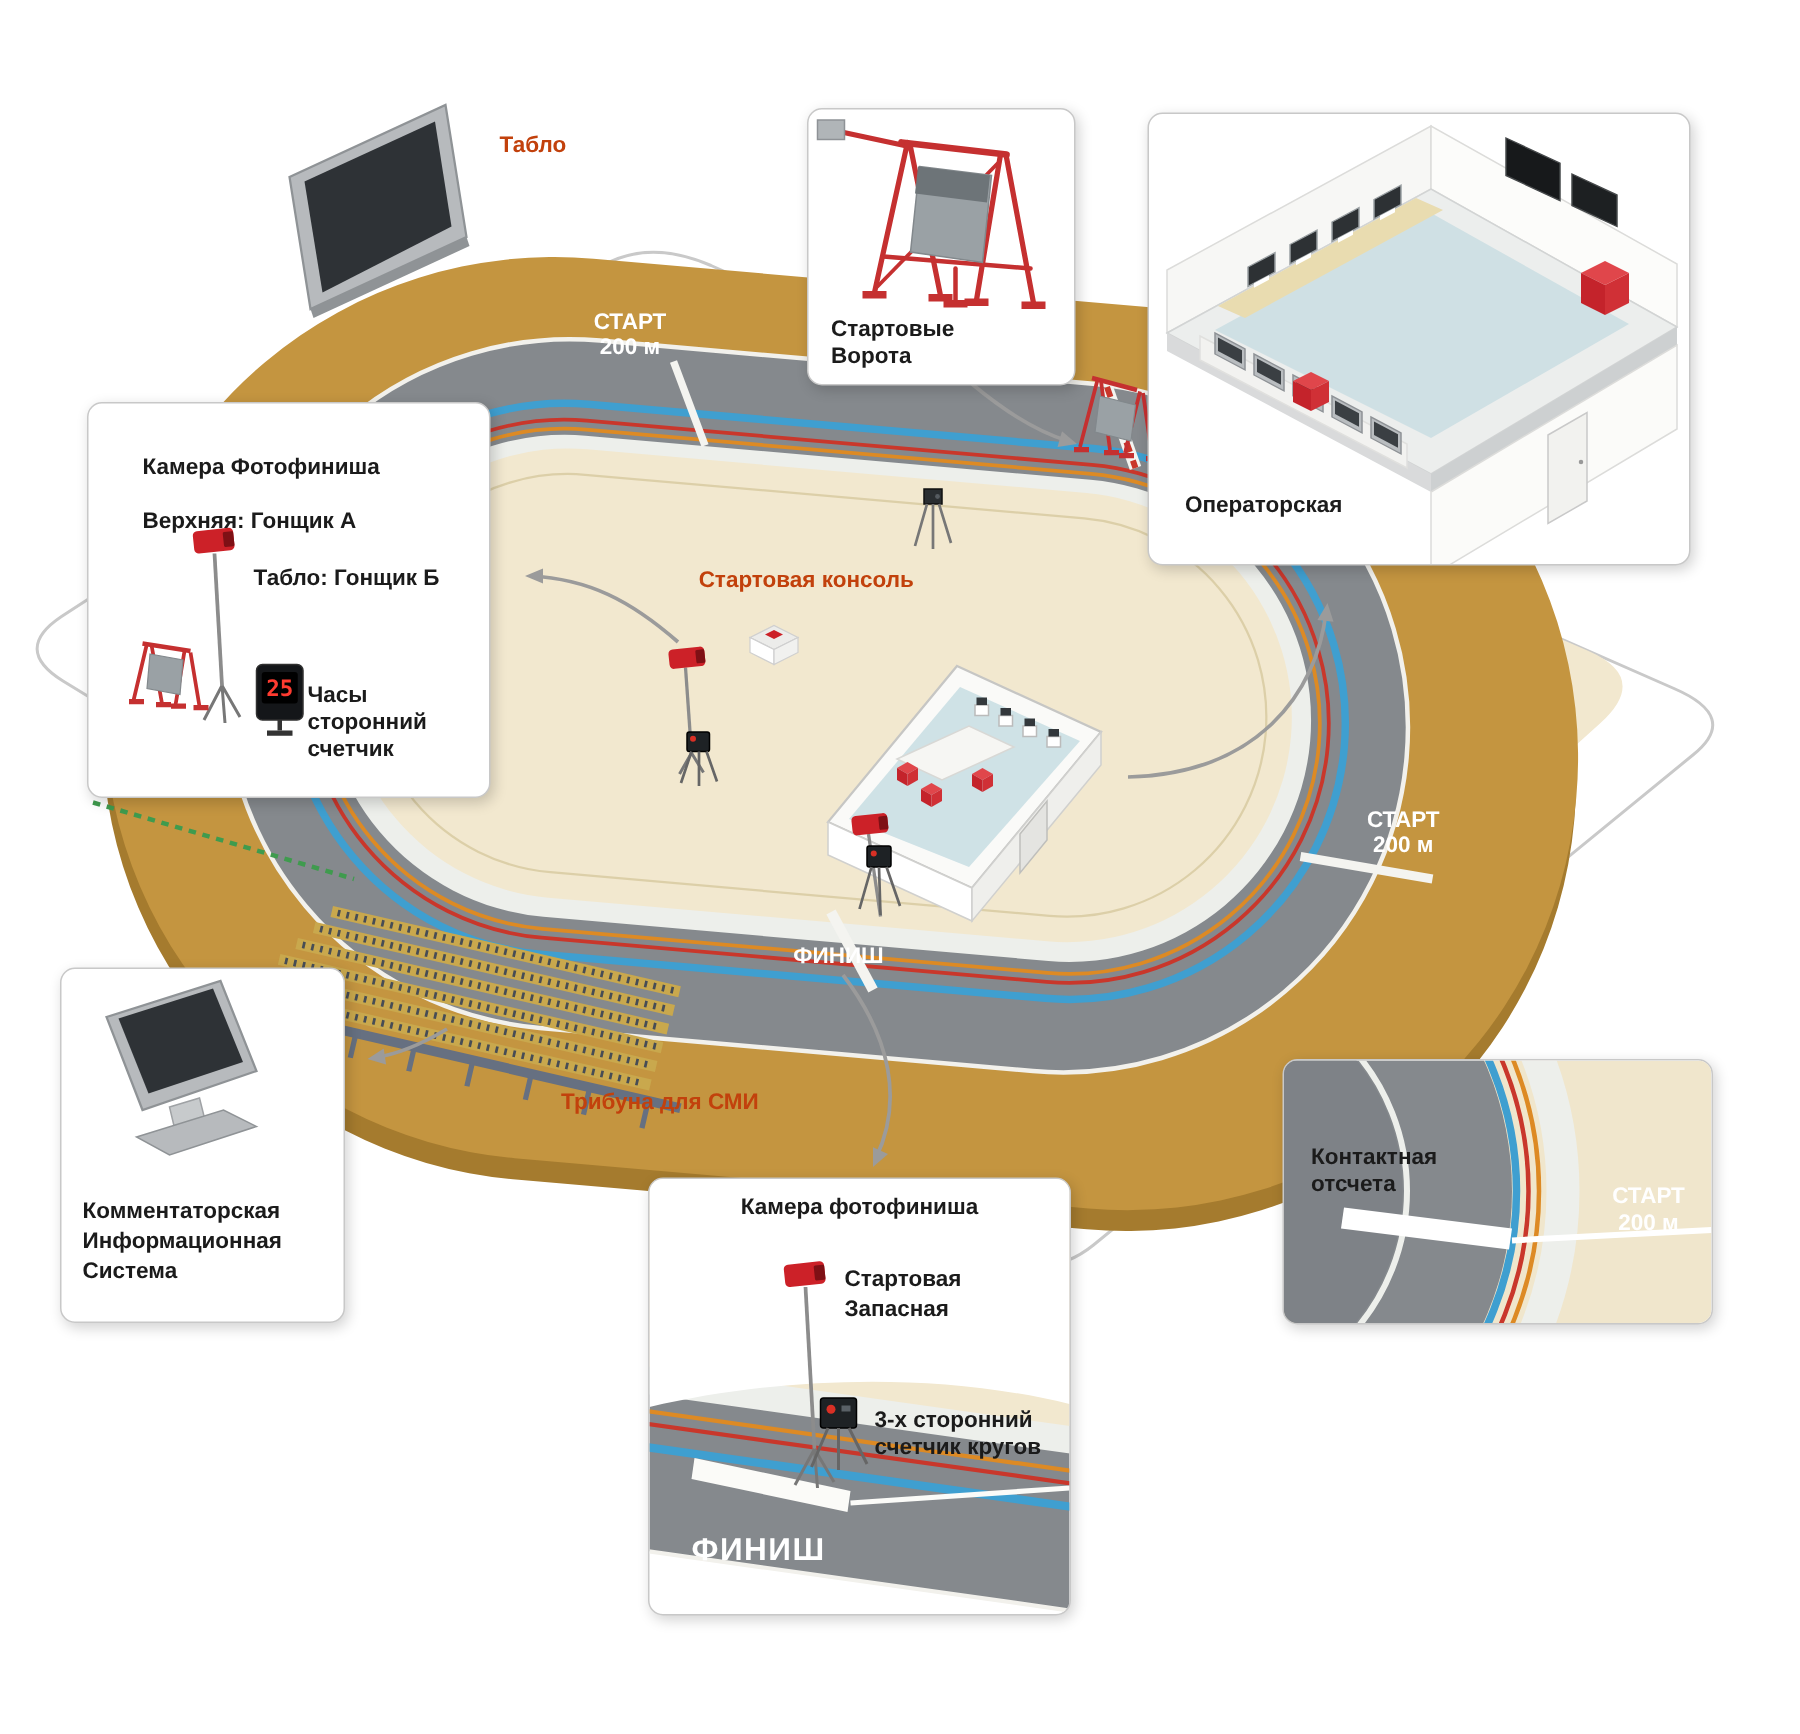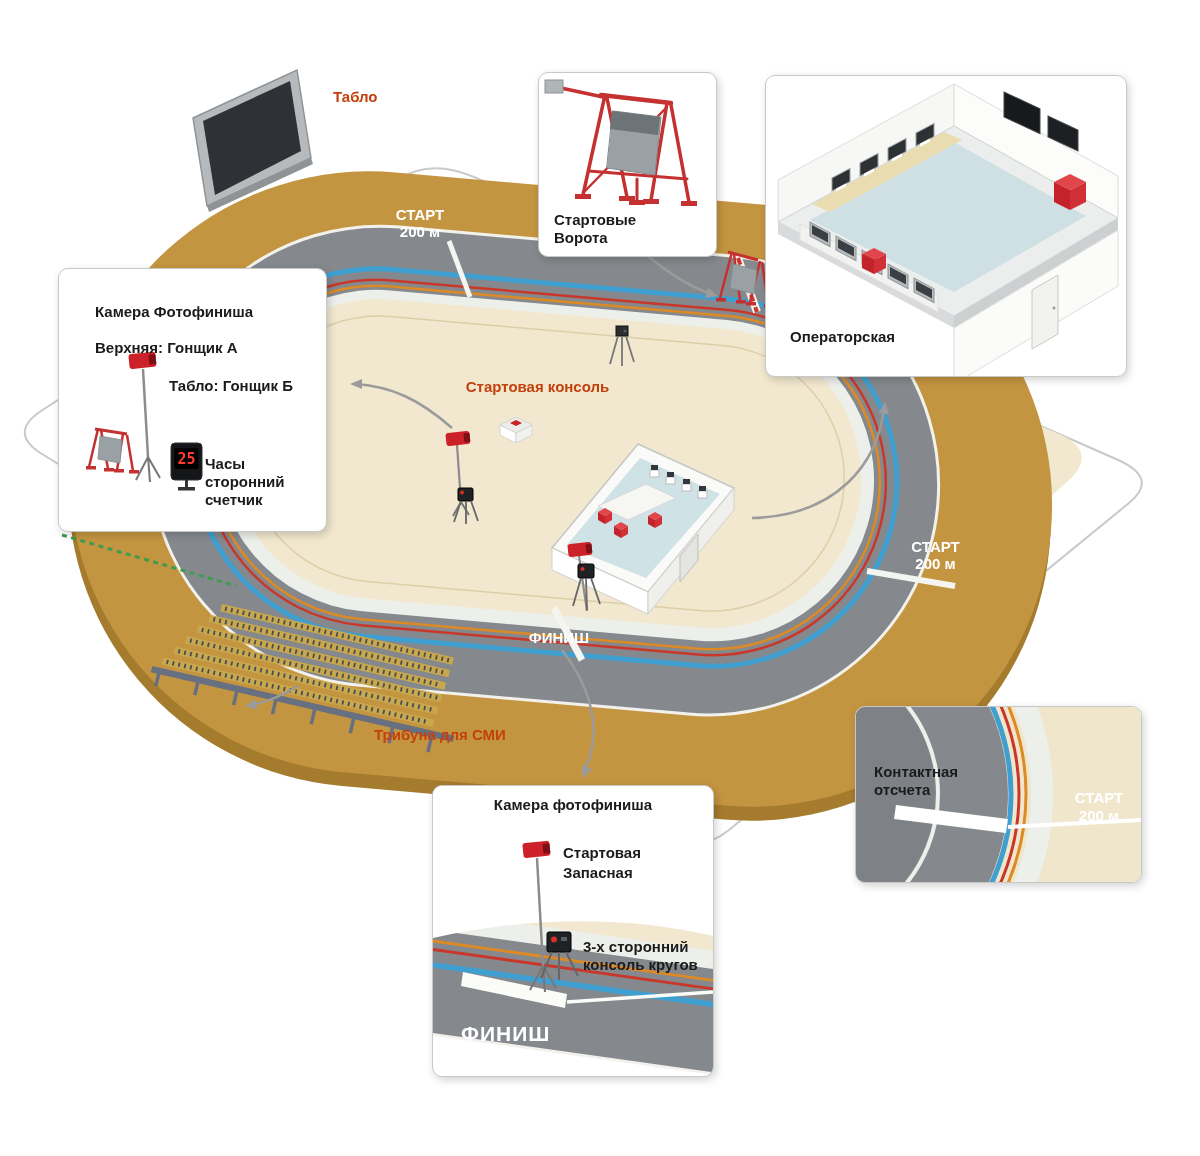--- a/index.html
+++ b/index.html
@@ -318,20 +318,35 @@
     </svg>
     <div class="clabel" style="left:36px;top:34px;">Камера Фотофиниша</div>
     <div class="clabel" style="left:36px;top:70px;">Верхняя: Гонщик А</div>
     <div class="clabel" style="left:110px;top:108px;">Табло: Гонщик Б</div>
     <div class="clabel" style="left:146px;top:186px;">
       <span>Часы сторонний</span>
       <span>счетчик</span>
     </div>
   </div>
 
+  <div class="callout" style="left:40px;top:645px;width:188px;height:235px;">
+    <svg width="188" height="235" viewBox="0 0 188 235">
+      <g>
+        <polygon points="30,32 106,8 130,68 54,94" fill="#b7babd" stroke="#8f9396" stroke-width="1.5"></polygon>
+        <polygon points="38,33 101,13 121,62 58,83" fill="#2e3236"></polygon>
+        <polygon points="72,92 92,86 97,106 77,113" fill="#c7cacc" stroke="#9fa2a5"></polygon>
+        <polygon points="50,112 108,94 130,105 72,124" fill="#b7babd" stroke="#8f9396"></polygon>
+      </g>
+    </svg>
+    <div class="clabel" style="left:14px;top:152px;line-height:20px;">
+      <span>Комментаторская</span>
+      <span>Информационная</span>
+      <span>Система</span>
+    </div>
+  </div>
 
   <div class="callout" style="left:432px;top:785px;width:280px;height:290px;">
     <svg width="280" height="290" viewBox="0 0 280 290">
       <g transform="translate(203,-13) rotate(8) scale(1.4)">
         <rect x="-413" y="-255" width="790" height="460" rx="230" fill="#85898d" stroke="#f2f1ec" stroke-width="2"></rect>
         <rect x="-371" y="-212" width="706" height="368" rx="184" fill="none" stroke="#3f9fd0" stroke-width="4"></rect>
         <rect x="-360" y="-201" width="684" height="346" rx="173" fill="none" stroke="#c9372b" stroke-width="2"></rect>
         <rect x="-354" y="-195" width="672" height="334" rx="167" fill="none" stroke="#dd8a24" stroke-width="2"></rect>
         <rect x="-348" y="-191" width="660" height="322" rx="161" fill="#edefeb"></rect>
         <rect x="-335" y="-182" width="634" height="300" rx="150" fill="#f2e8cf"></rect>
@@ -352,21 +367,21 @@
         <circle cx="7" cy="7.5" r="3" fill="#d93025"></circle>
         <rect x="14" y="5" width="6" height="4" fill="#596066"></rect>
         <path d="M 5,20 L -6,46 M 12,20 L 12,48 M 19,20 L 31,44" stroke="#666666" stroke-width="2"></path>
       </g>
     </svg>
     <div class="clabel" style="left:0;top:10px;width:280px;text-align:center;">Камера фотофиниша</div>
     <div class="clabel" style="left:130px;top:58px;">Стартовая</div>
     <div class="clabel" style="left:130px;top:78px;">Запасная</div>
     <div class="clabel" style="left:150px;top:152px;">
       <span>3-х сторонний</span>
-      <span>консоль кругов</span>
+      <span>счетчик кругов</span>
     </div>
     <div class="finish-big" style="left:28px;top:236px;">ФИНИШ</div>
   </div>
 
   <div class="callout" style="left:855px;top:680px;width:285px;height:175px;margin-top:26px;">
     <svg width="285" height="175" viewBox="0 0 285 175">
       <rect width="285" height="175" fill="#f0e6cc"></rect>
       <g>
         <circle cx="-60" cy="87" r="212" fill="#85898d"></circle>
         <circle cx="-60" cy="87" r="139" fill="#7e8287"></circle>

